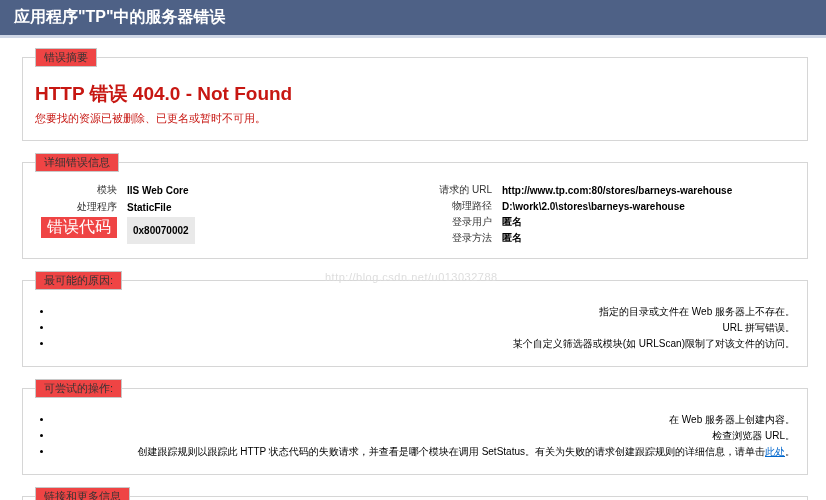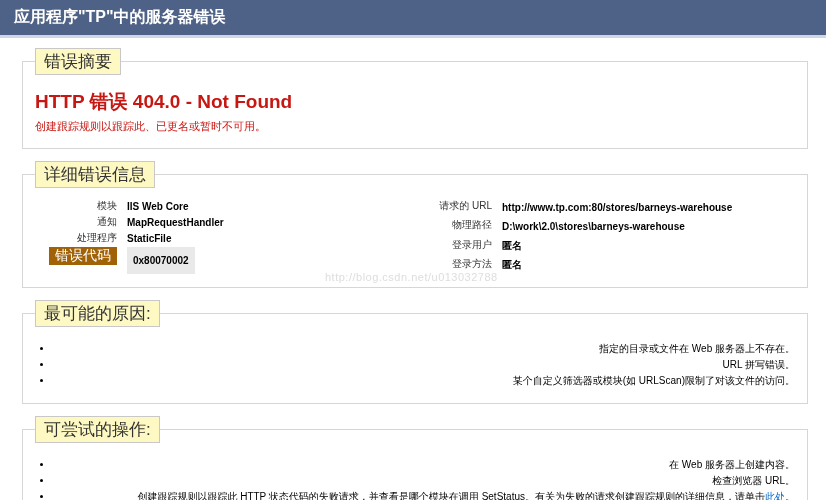--- a/index.html
+++ b/index.html
@@ -22,24 +22,24 @@
     padding: 10px 18px 10px 22px;
     position: relative;
   }
   fieldset {
     border: 1px solid #d6d6d6;
     padding: 10px 12px 12px 12px;
     margin: 0 0 12px 0;
     background: #ffffff;
   }
   legend {
-    background: #fef9c3;
+    background: #ef4444;
     border: 1px solid #c8c8c8;
     padding: 1px 8px;
-    font-size: 17px;
+    font-size: 11px;
     color: #333;
   }
   .err-title {
     color: #c71712;
     font-size: 19px;
     font-weight: bold;
     margin: 4px 0 4px 0;
   }
   .err-sub {
     color: #c71712;
@@ -62,25 +62,25 @@
     width: 90px;
     font-size: 10px;
     white-space: nowrap;
   }
   table.kv td {
     font-weight: bold;
     font-size: 10px;
     padding: 1px 2px;
   }
   .code-label {
-    background: #a16207;
+    background: #ef4444;
     color: #fff;
     padding: 0px 6px;
     display: inline-block;
-    font-size: 14px;
+    font-size: 16px;
     text-align: right;
   }
   .code-val {
     background: #e9e9e9;
     font-weight: bold;
     padding: 8px 6px;
     display: inline-block;
     font-size: 10px;
   }
   ul.causes {
@@ -110,35 +110,31 @@
 
 <div class="header-bar">
   <span>应用程序"TP"中的服务器错误</span>
 </div>
 
 <div class="content">
 
   <fieldset>
     <legend>错误摘要</legend>
     <div class="err-title">HTTP 错误 404.0 - Not Found</div>
-    <div class="err-sub">创建跟踪规则以跟踪此、已更名或暂时不可用。</div>
+    <div class="err-sub">您要找的资源已被删除、已更名或暂时不可用。</div>
   </fieldset>
 
   <fieldset>
     <legend>详细错误信息</legend>
     <div class="detail-inner">
       <table class="kv">
         <tbody>
             <tr>
           <th>模块</th>
           <td>IIS Web Core</td>
-        </tr>
-        <tr>
-          <th>通知</th>
-          <td>MapRequestHandler</td>
         </tr>
         <tr>
           <th>处理程序</th>
           <td>StaticFile</td>
         </tr>
         <tr>
           <th><span class="code-label">错误代码</span></th>
           <td><span class="code-val">0x80070002</span></td>
         </tr>
       </tbody>

